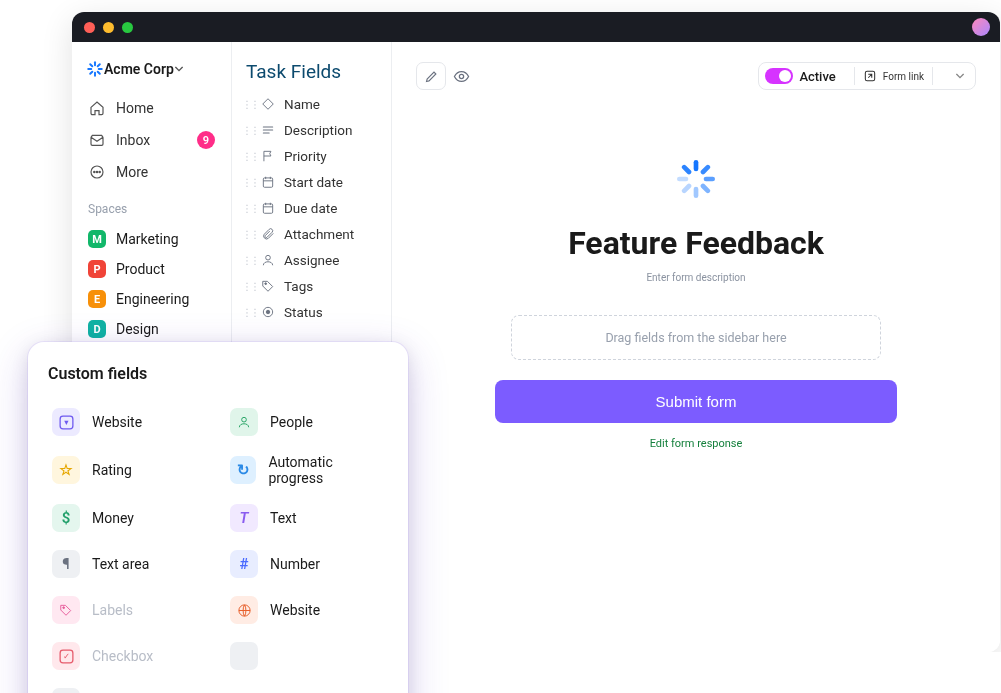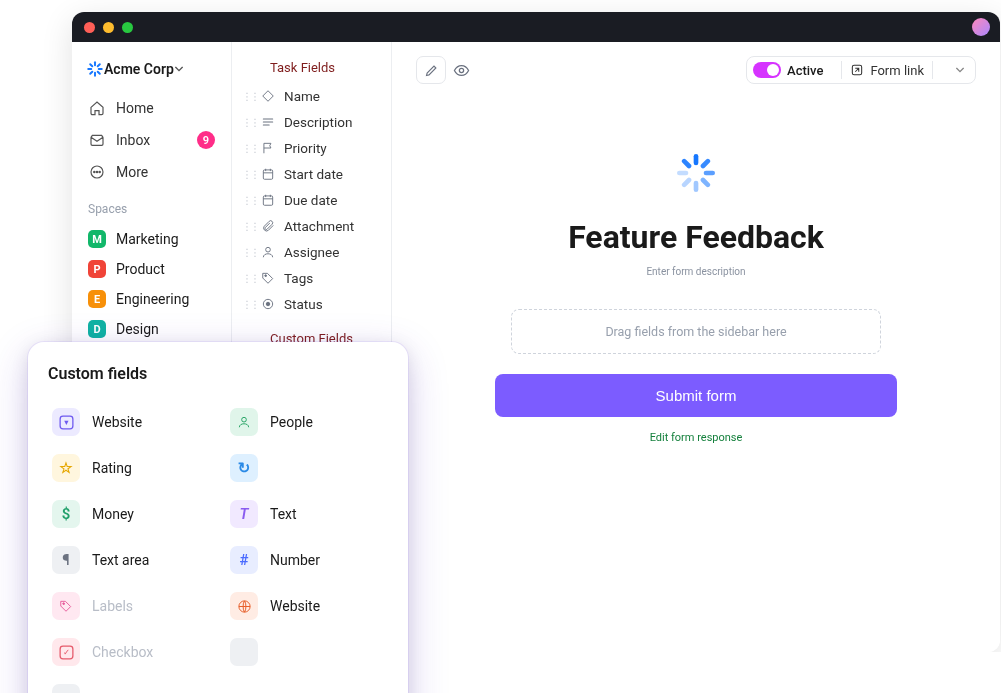--- a/index.html
+++ b/index.html
@@ -16,34 +16,34 @@
 .sidebar-primary { width: 160px; border-right: 1px solid #eceef1; padding: 14px 10px; background: #fff; }
 .ws-header { display: flex; align-items: center; gap: 0; padding: 4px 4px 14px; font-weight: 600; font-size: 14px; }
 .spinner-icon { width: 18px; height: 18px; color: #1677ff; }
 .nav-item { display: flex; align-items: center; gap: 10px; padding: 7px 6px; border-radius: 6px; color: #333; cursor: pointer; font-size: 14px; }
 .nav-item .ico { width: 18px; height: 18px; color: #555; display: flex; align-items: center; justify-content: center; }
 .badge { margin-left: auto; background: #ff2d88; color: #fff; font-size: 11px; font-weight: 600; border-radius: 9px; min-width: 18px; height: 18px; display: flex; align-items: center; justify-content: center; padding: 0 5px; }
 .section-label { font-size: 12px; color: #98a0ad; padding: 14px 6px 8px; }
 .space { display: flex; align-items: center; gap: 10px; padding: 6px 6px; cursor: pointer; font-size: 14px; }
 .space-badge { width: 18px; height: 18px; border-radius: 5px; color: #fff; font-size: 11px; font-weight: 700; display: flex; align-items: center; justify-content: center; }
 .sidebar-secondary { width: 160px; border-right: 1px solid #eceef1; padding: 14px 6px; background: #fff; }
-.sec-head { font-size: 13px; color: #7f1d1d; padding: 4px 8px 8px; margin-left: 24px; }
+.sec-head { font-size: 19px; color: #0c4a6e; padding: 4px 8px 8px; }
 .field-item { display: flex; align-items: center; gap: 8px; padding: 5px 4px; color: #333; cursor: grab; font-size: 13.5px; }
 .drag { color: #c5c9d1; font-size: 10px; letter-spacing: -2px; width: 10px; }
 .fico { width: 16px; height: 16px; color: #6b7280; display: flex; align-items: center; justify-content: center; }
-.main { flex: 1; background: #fff; position: relative; padding: 14px 24px; }
+.main { flex: 1; background: #fff; position: relative; padding: 20px 24px; }
 .top-actions { display: flex; align-items: center; }
 .icon-btn { width: 30px; height: 28px; border-radius: 7px; display: flex; align-items: center; justify-content: center; color: #6b7280; cursor: pointer; }
 .icon-btn:first-child { border: 1px solid #e5e7eb; }
 .right-group { margin-left: auto; display: flex; align-items: center; gap: 0; border: 1px solid #e5e7eb; border-radius: 8px; padding: 4px 6px; }
 .toggle { width: 28px; height: 16px; background: #d633ff; border-radius: 999px; position: relative; margin-right: 6px; cursor: pointer; }
 .toggle::after { content:""; position: absolute; right: 2px; top: 2px; width: 12px; height: 12px; background: #fff; border-radius: 50%; }
 .active-label { font-size: 13px; font-weight: 500; margin-right: 10px; }
 .divider { width: 1px; height: 18px; background: #e5e7eb; margin: 0 8px; }
-.formlink { display: flex; align-items: center; gap: 6px; font-size: 13px; color: #333; cursor: pointer; }
+.formlink { display: flex; align-items: center; gap: 6px; font-size: 10px; color: #333; cursor: pointer; }
 .caret-box { margin-left: 10px; color: #888; padding: 0 4px; cursor: pointer; }
 .form-center { display: flex; flex-direction: column; align-items: center; padding-top: 64px; }
 .logo-circle { width: 50px; height: 50px; display: flex; align-items: center; justify-content: center; margin-bottom: 20px; color: #1677ff; }
 .form-title { font-size: 32px; font-weight: 700; margin-bottom: 10px; }
 .form-desc { color: #8a92a0; font-size: 10px; margin-bottom: 32px; }
 .drop-zone { width: 370px; border: 1px dashed #cfd4dc; border-radius: 8px; padding: 14px; text-align: center; color: #98a0ad; font-size: 12.5px; margin-bottom: 20px; }
 .submit-btn { width: 402px; background: #7c5cff; color: #fff; font-size: 15px; font-weight: 500; border: none; border-radius: 8px; padding: 13px; cursor: pointer; margin-bottom: 14px; }
 .edit-resp { font-size: 11px; color: #15803d; cursor: pointer; }
 
 .popover { position: absolute; left: 28px; top: 342px; width: 380px; background: #fff; border-radius: 16px; box-shadow: 0 0 0 1px rgba(124,92,255,0.1), 0 12px 40px rgba(80,40,200,0.22), 0 4px 18px rgba(0,0,0,0.1); padding: 22px 20px 14px; z-index: 10; }
@@ -329,20 +329,21 @@
       <div class="cf-item">
         <span class="cf-ico" style="background:#fff6de">
           <span style="color:#e6a700;font-weight:600;">☆</span>
         </span>
         <span>Rating</span>
       </div>
       <div class="cf-item">
         <span class="cf-ico" style="background:#def0ff">
           <span style="color:#2b8ae6;font-weight:600;">↻</span>
         </span>
+        <span>Automatic progress</span>
       </div>
       <div class="cf-item">
         <span class="cf-ico" style="background:#e4f6ee">
           <span style="color:#22a06b;font-weight:600;">$</span>
         </span>
         <span>Money</span>
       </div>
       <div class="cf-item">
         <span class="cf-ico" style="background:#f1e9ff">
           <span style="color:#8a5cf0;font-weight:600;font-style:italic;">T</span>

